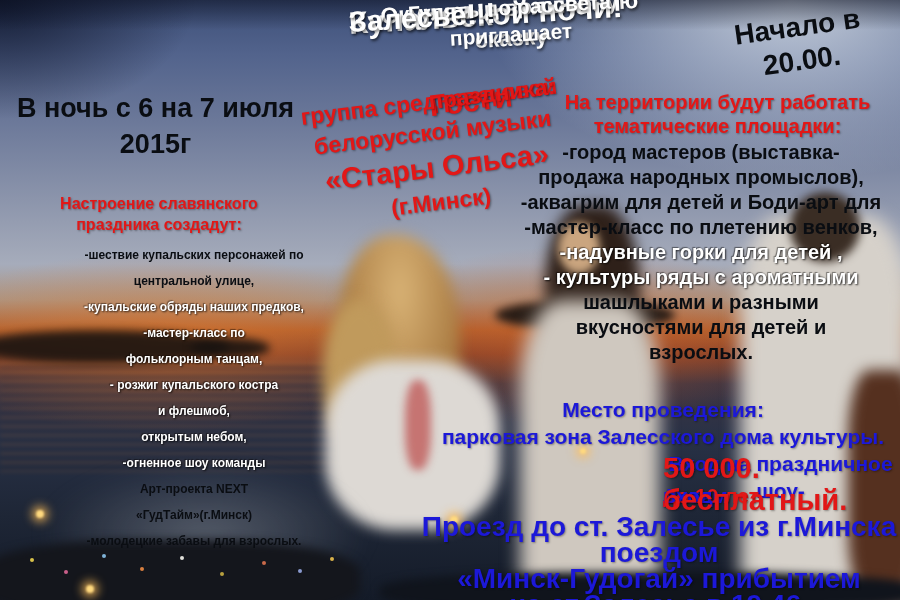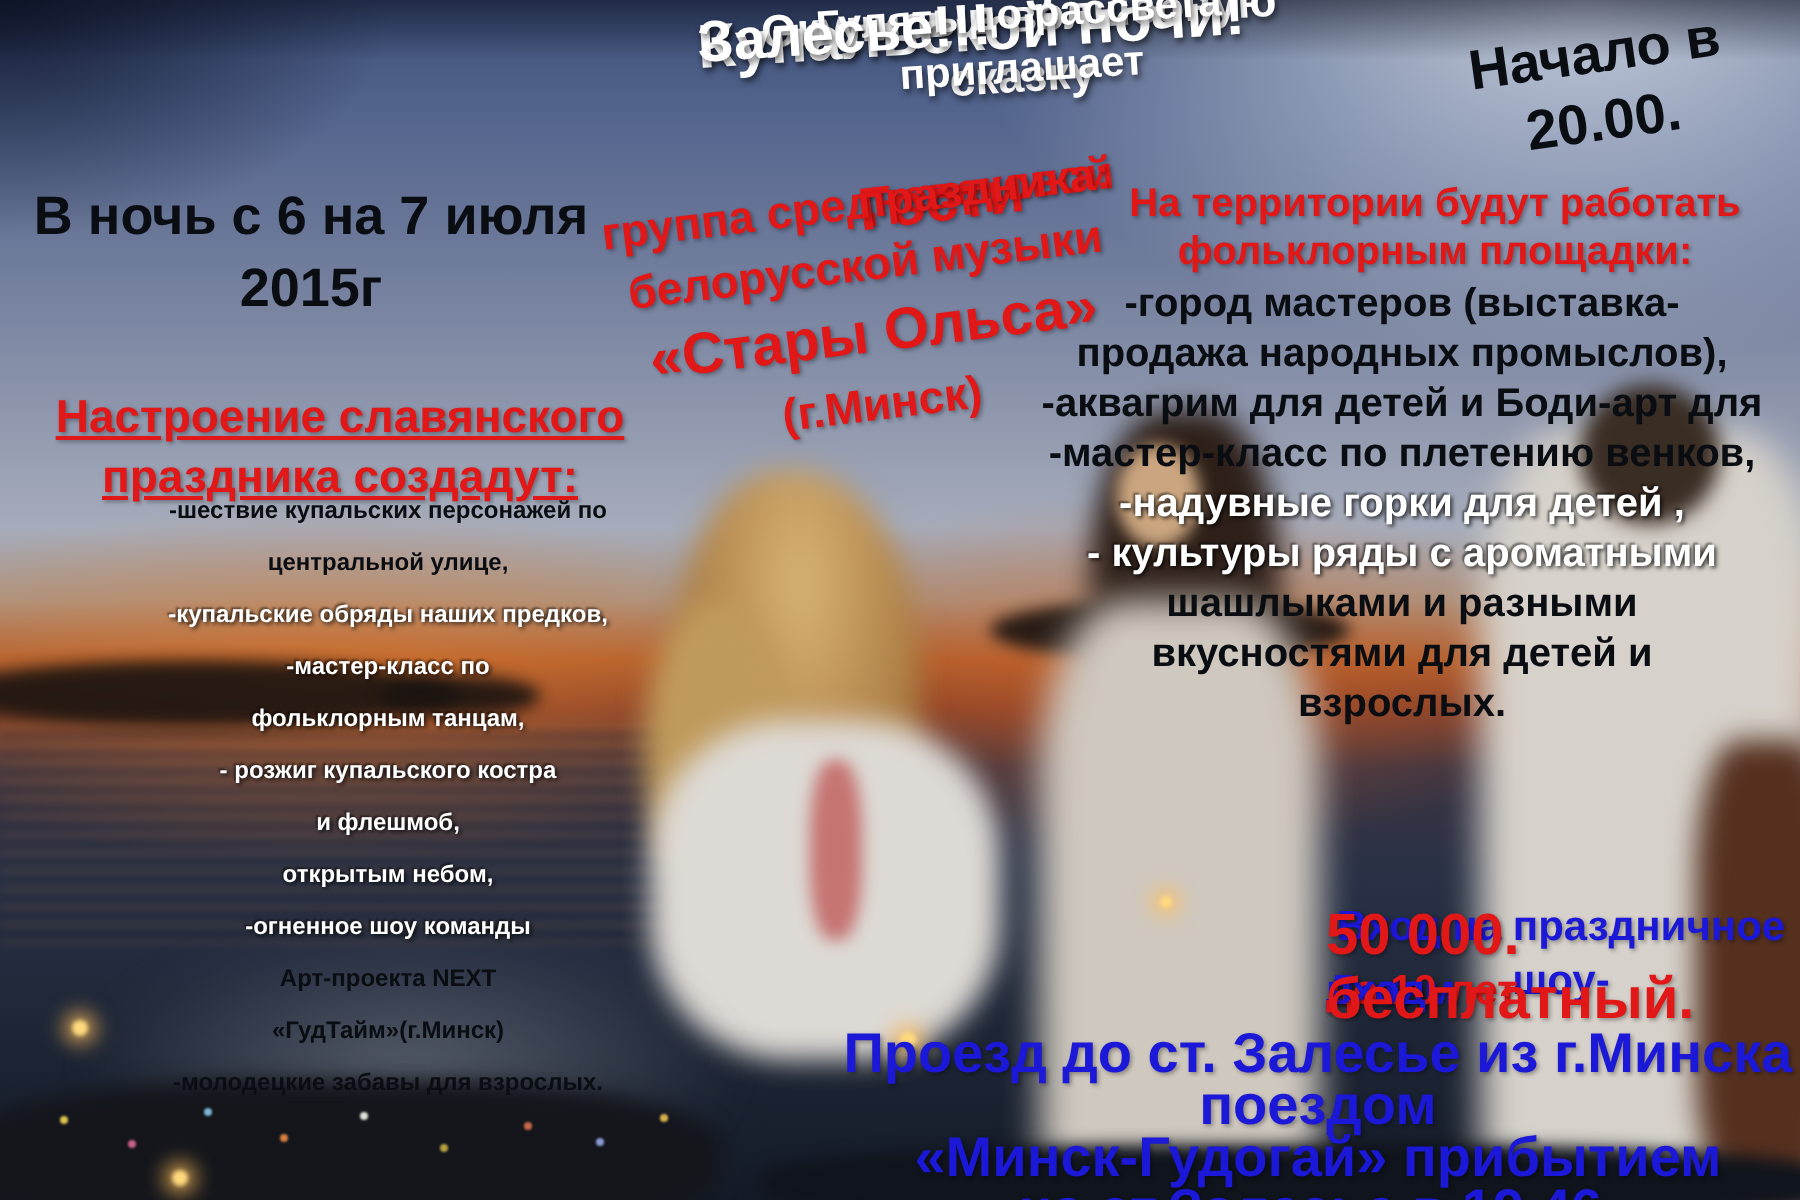--- a/index.html
+++ b/index.html
@@ -41,21 +41,21 @@
   .line{position:static;display:block;}
   #title{left:25px;top:4px;width:645px;transform:rotate(-3.6deg);font-size:23px;}
   #title .big1{font-size:31px;}
   #title .l2{font-size:21px;}
   #title .big2{font-size:29px;}
   #start-time{left:707px;top:10px;width:185px;transform:rotate(-8deg);font-size:28px;line-height:1.2;}
   #date{left:8px;top:90px;width:295px;font-size:27px;line-height:1.35;}
   #guests{left:290px;top:86px;width:290px;transform:rotate(-7deg);font-size:23px;line-height:1.35;}
   #guests .gbig{font-size:30px;}
   #guests .band{font-size:29px;}
-  #mood{left:15px;top:194px;width:310px;font-size:23px;line-height:1.3;text-decoration:underline;}
+  #mood{left:4px;top:194px;width:310px;font-size:16px;line-height:1.3;}
   #left-list{left:0;top:242px;width:388px;font-size:12px;line-height:26px;}
   #zones{left:540px;top:90px;width:355px;font-size:20px;line-height:24px;}
   #right-list{left:505px;top:140px;width:392px;font-size:20px;line-height:25px;}
   #venue{left:428px;top:396px;width:470px;font-size:21px;line-height:27px;}
   #price{left:428px;top:450px;width:470px;font-size:21px;}
   #price .val{font-size:29px;}
   #free{left:428px;top:482px;width:470px;font-size:21px;}
   #free .val{font-size:29px;}
   #transport{left:420px;top:514px;width:478px;font-size:28px;line-height:26px;}
 </style>
@@ -134,35 +134,39 @@
     <span class="line tone-light">и флешмоб,</span>
     <span class="line tone-light">открытым небом,</span>
     <span class="line tone-light">-огненное шоу команды</span>
     <span class="line tone-dark">Арт-проекта NEXT</span>
     <span class="line tone-dark">«ГудТайм»(г.Минск)</span>
     <span class="line tone-dark">-молодецкие забавы для взрослых.</span>
   </div>
 
   <div id="zones" class="txt red">
     <span class="line">На территории будут работать</span>
-    <span class="line">фольклорным площадки:</span>
+    <span class="line">тематические площадки:</span>
   </div>
 
   <div id="right-list" class="txt">
     <span class="line tone-dark">-город мастеров (выставка-</span>
     <span class="line tone-dark">продажа народных промыслов),</span>
     <span class="line tone-dark">-аквагрим для детей и Боди-арт для</span>
     <span class="line tone-dark">-мастер-класс по плетению венков,</span>
     <span class="line tone-light">-надувные горки для детей ,</span>
     <span class="line tone-light">- культуры ряды с ароматными</span>
     <span class="line tone-dark">шашлыками и разными</span>
     <span class="line tone-dark">вкусностями для детей и</span>
     <span class="line tone-dark">взрослых.</span>
   </div>
 
+  <div id="venue" class="txt blue">
+    <span class="line">Место проведения:</span>
+    <span class="line">парковая зона Залесского дома культуры.</span>
+  </div>
 
   <div id="price" class="txt">
     <span class="blue">Вход на праздничное шоу-</span>
       <span class="red val">50 000.</span>
   </div>
 
   <div id="free" class="txt">
     <span class="blue">Детям </span>
       <span class="red">до 10 лет </span>
       <span class="blue">вход </span>

